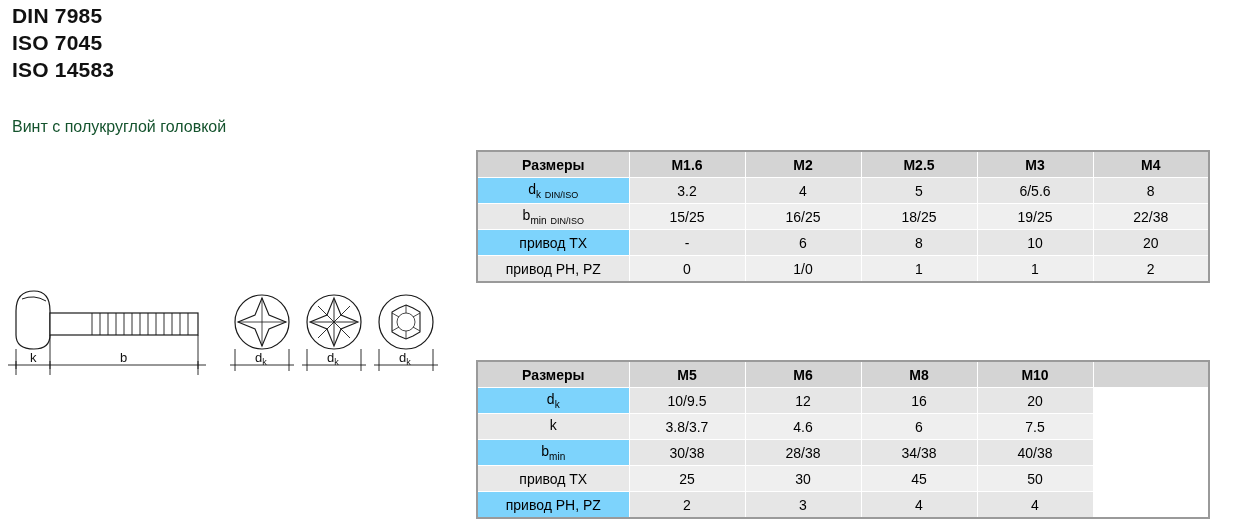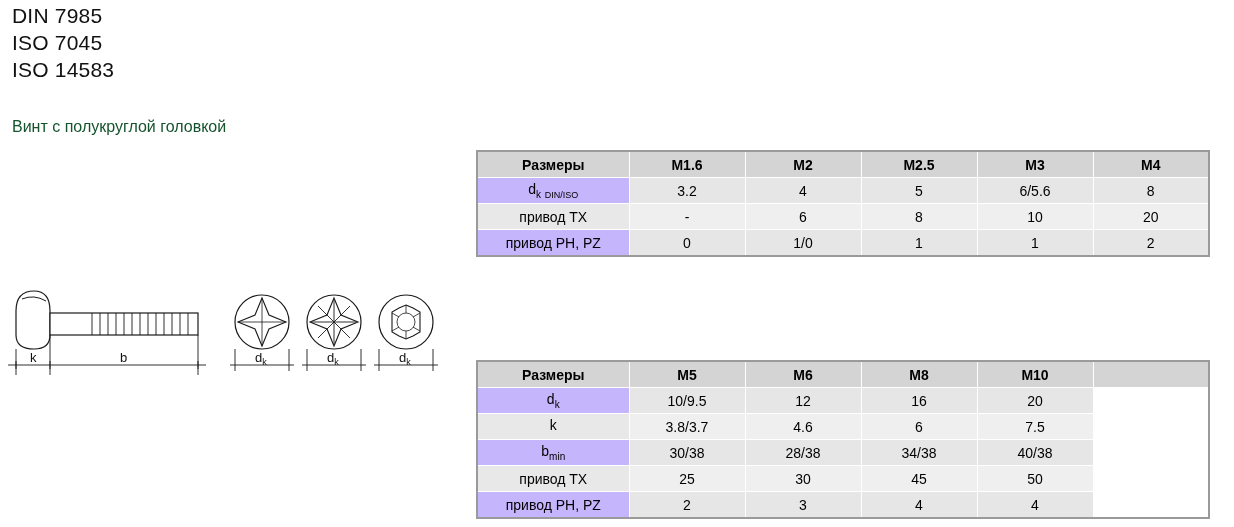--- a/index.html
+++ b/index.html
@@ -18,21 +18,21 @@
 
   
   .titles {
     position: absolute;
     left: 12px;
     top: 2px;
     width: 420px;
   }
   .titles .std {
     font-size: 21px;
-    font-weight: normal;
+    font-weight: bold;
     line-height: 27px;
     color: #111;
     letter-spacing: 0.2px;
   }
   .subtitle {
     position: absolute;
     left: 12px;
     top: 118px;
     font-size: 16px;
     color: #14532d;
@@ -67,21 +67,21 @@
     background: #e6e6e6;
     font-weight: normal;
     white-space: nowrap;
   }
   table.spec thead th {
     background: #d4d4d4;
     font-weight: bold;
     font-size: 14px;
   }
   table.spec tbody tr td:first-child {
-    background: #c4b5fd;
+    background: #7dd3fc;
   }
   table.spec tbody tr:nth-child(even) td {
     background: #efefef;
   }
   table.spec tbody tr:nth-child(even) td:first-child {
     background: #e8e8e8;
   }
   table.spec td.blank {
     background: #ffffff !important;
     border-color: #ffffff;
@@ -228,20 +228,28 @@
     <tbody>
       <tr>
         <td><span>d</span><span class="sub">k</span>&nbsp;<span class="sub-small">DIN/ISO</span></td>
         <td>3.2</td>
         <td>4</td>
         <td>5</td>
         <td>6/5.6</td>
         <td>8</td>
       </tr>
       <tr>
+        <td><span>b</span><span class="sub">min</span>&nbsp;<span class="sub-small">DIN/ISO</span></td>
+        <td>15/25</td>
+        <td>16/25</td>
+        <td>18/25</td>
+        <td>19/25</td>
+        <td>22/38</td>
+      </tr>
+      <tr>
         <td>привод TX</td>
         <td>-</td>
         <td>6</td>
         <td>8</td>
         <td>10</td>
         <td>20</td>
       </tr>
       <tr>
         <td>привод PH, PZ</td>
         <td>0</td>

